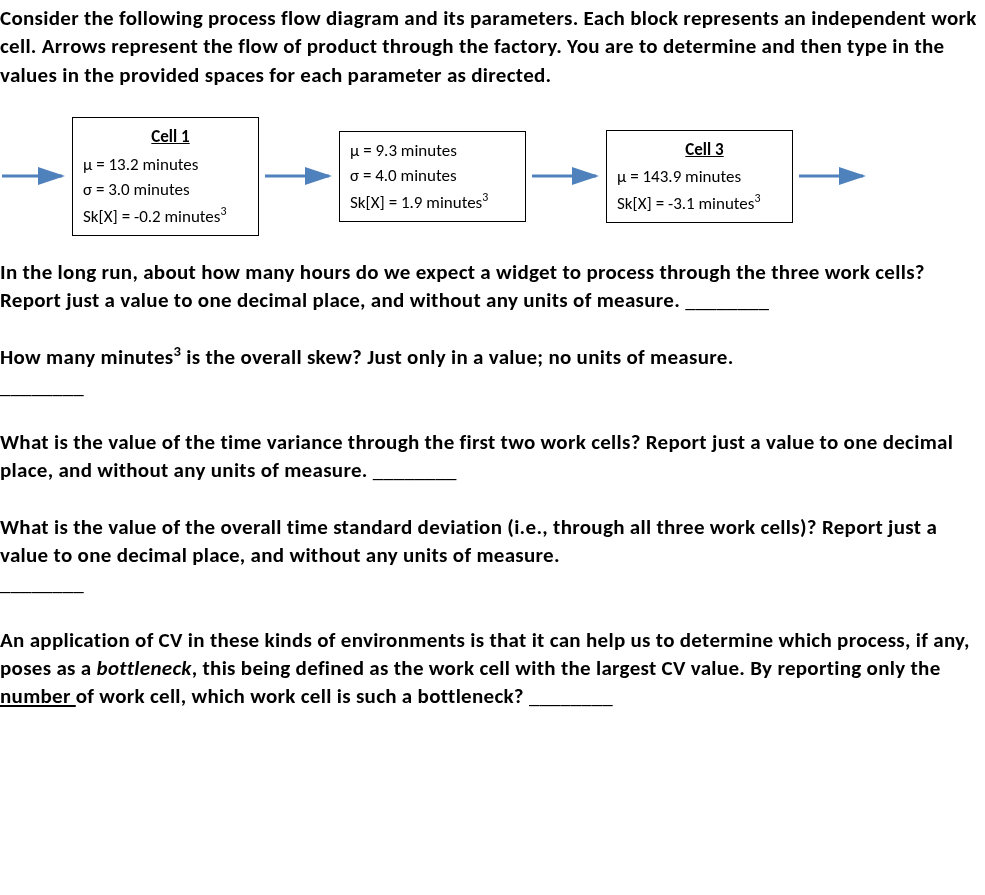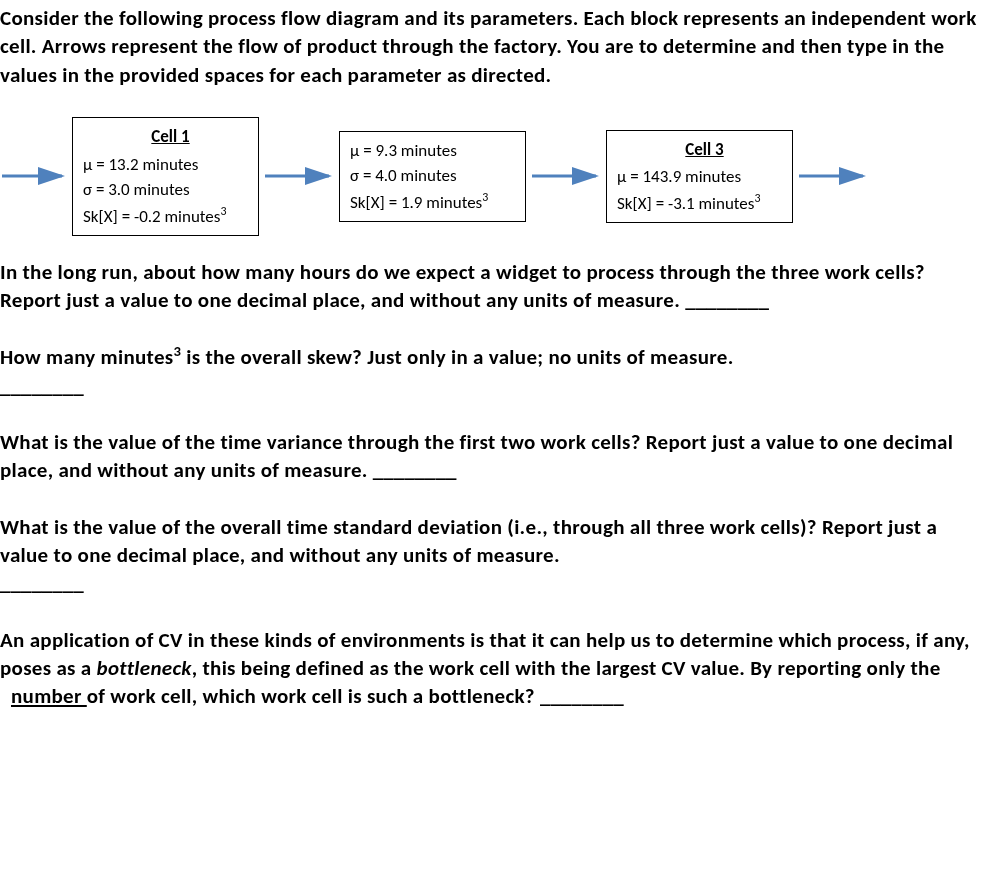--- a/index.html
+++ b/index.html
@@ -42,26 +42,26 @@
     text-align: center;
     text-decoration: underline;
     font-weight: bold;
     margin-bottom: 2px;
   }
   .question {
     line-height: 1.35;
     margin: 0 0 28px 0;
   }
   .blank {
-    font-weight: bold;
+    font-weight: normal;
     letter-spacing: 0;
   }
   sup { font-size: 0.7em; }
   .italic { font-style: italic; }
-  .under { text-decoration: underline; padding-left: 11px; }
+  .under { text-decoration: underline; }
 </style>
 </head>
 <body>
 
 <div class="intro">Consider the following process flow diagram and its parameters.  Each block represents an independent work cell.  Arrows represent the flow of product through the factory.  You are to determine and then type in the values in the provided spaces for each parameter as directed.</div>
 
 <div class="diagram">
   <span class="arrow">
     <svg width="72" height="20">
         <defs>

